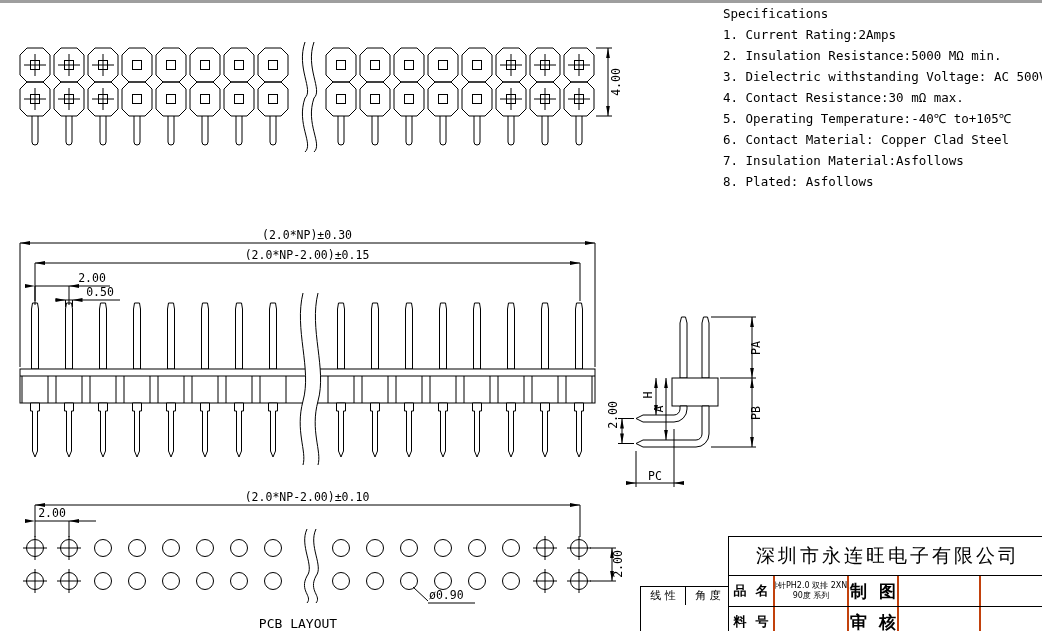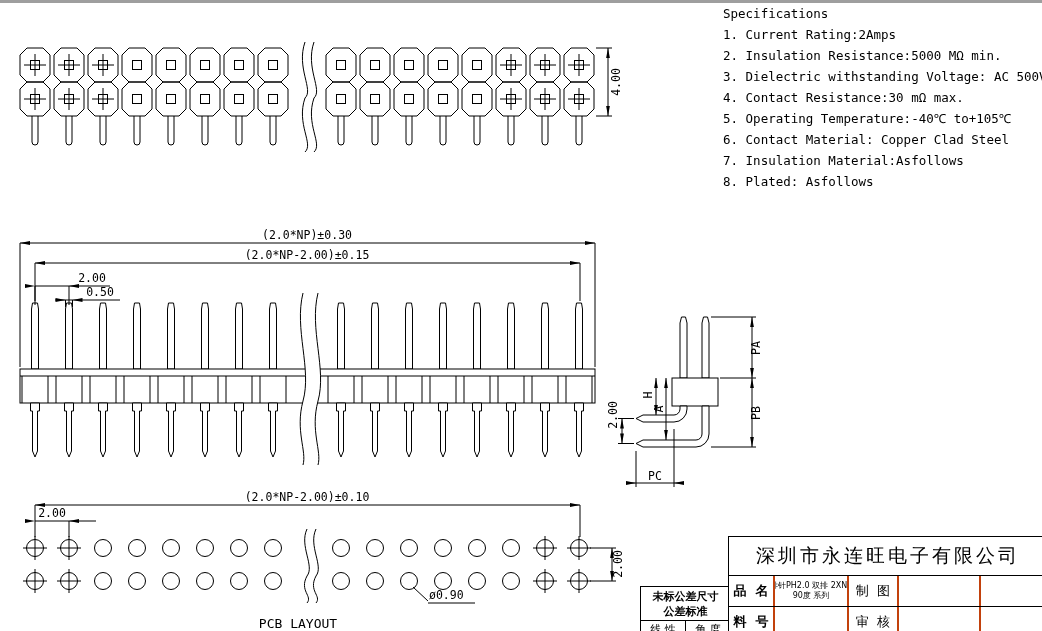--- a/index.html
+++ b/index.html
@@ -17,21 +17,21 @@
   .tolbox .cols div{flex:1;line-height:17px}
   .tolbox .cols div:first-child{border-right:1px solid #000}
   .tblock{position:absolute;left:728px;top:533px;width:318px;height:101px;border:1px solid #000;font-family:"DejaVu Sans",sans-serif;background:#fff}
   .tblock .company{height:38px;border-bottom:1px solid #000;display:flex;align-items:center;justify-content:center;font-size:19px;letter-spacing:3px;white-space:nowrap}
   .trow{display:flex;height:30px}
   .trow + .trow{border-top:1px solid #000}
   .trow .c{border-right:2px solid #c2410c;display:flex;align-items:center;justify-content:center;overflow:hidden}
   .trow .c:last-child{border-right:none}
   .c.lab1{width:44px;font-size:13px;font-weight:bold;white-space:pre}
   .c.val1{width:72px;flex-direction:column;font-size:8px;line-height:10px;white-space:nowrap}
-  .c.lab2{width:48px;font-size:13px;font-weight:normal;white-space:pre}
+  .c.lab2{width:48px;font-size:17px;font-weight:bold;white-space:pre}
   .c.val2{width:80px}
   .c.val3{flex:1}
 </style>
 </head>
 <body>
 
 <div class="page">
 
   <svg id="top-view" style="left:8px;top:35px" width="645" height="150">
     <g id="tv-g">
@@ -371,24 +371,20 @@
         <line x1="420" y1="112" x2="467" y2="112" class="ln"></line>
       </g>
     <text class="dim" x="299" y="10" text-anchor="middle">(2.0*NP-2.00)±0.10</text>
     <text class="dim" x="44" y="26" text-anchor="middle">2.00</text>
     <text class="dim" x="614" y="73" text-anchor="middle" transform="rotate(-90 614 73)">2.00</text>
     <text class="dim" x="421" y="108" text-anchor="start">ø0.90</text>
     <text class="caption" x="290" y="137" text-anchor="middle">PCB LAYOUT</text>
   </svg>
 
   <div class="tolbox">
-    <div class="head">
-      <div>未标公差尺寸</div>
-      <div>公差标准</div>
-    </div>
     <div class="cols">
       <div>线 性</div>
       <div>角 度</div>
     </div>
   </div>
 
   <div class="tblock">
     <div class="company">深圳市永连旺电子有限公司</div>
     <div class="trow">
       <div class="c lab1">品  名</div>

